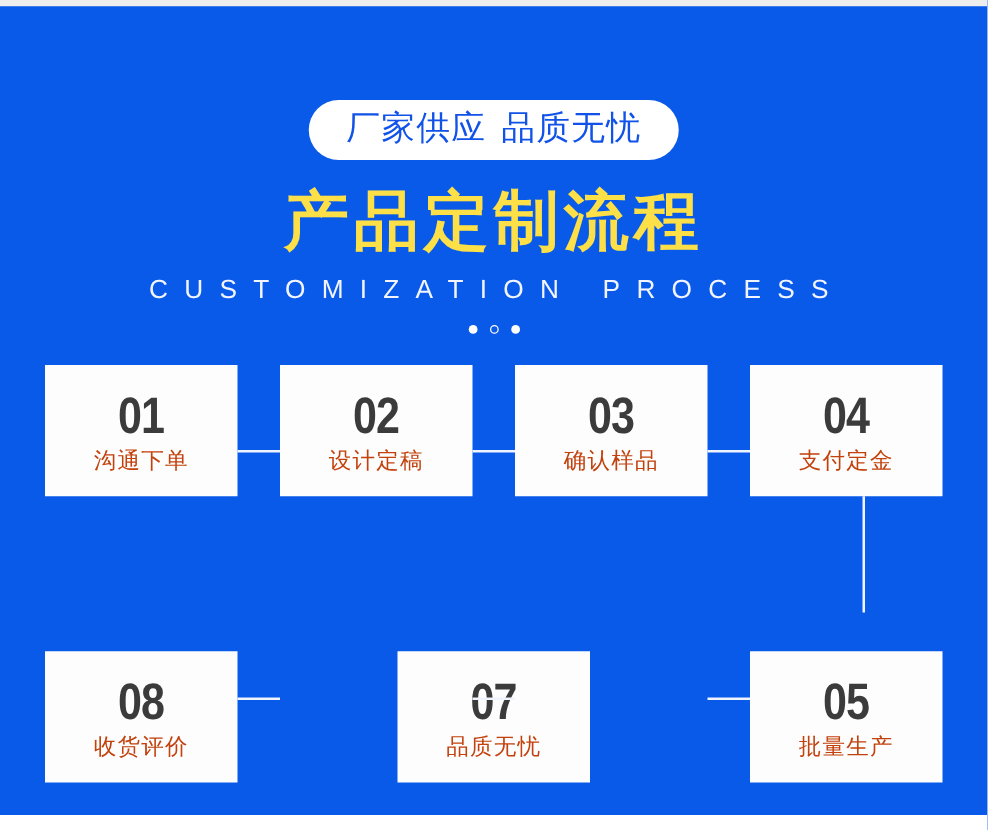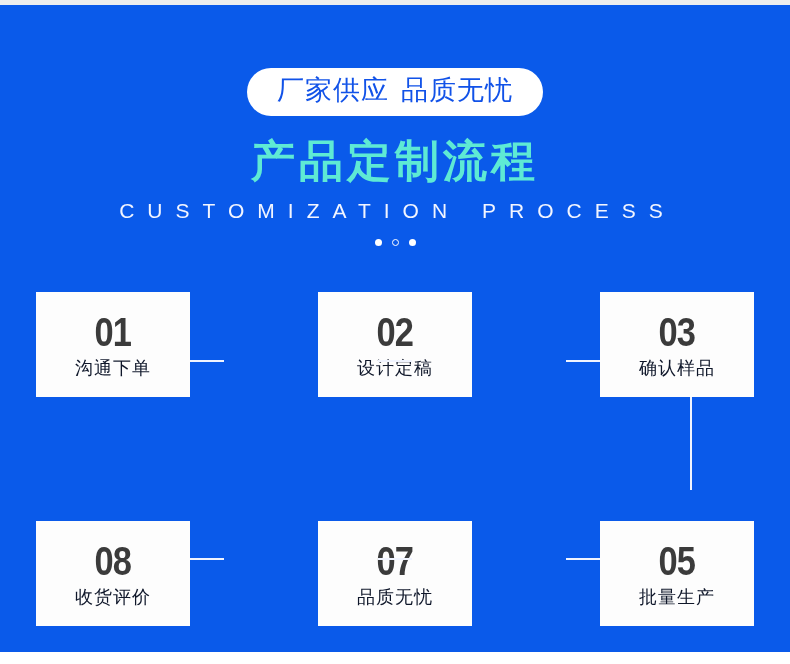--- a/index.html
+++ b/index.html
@@ -33,21 +33,21 @@
     bottom: 0;
     width: 790px;
     height: 12px;
     background: #ffffff;
   }
 
   
   .header {
     position: absolute;
     left: 0;
-    top: 0;
+    top: 12px;
     width: 790px;
     text-align: center;
   }
   .pill {
     display: inline-block;
     margin-top: 68px;
     background: #ffffff;
     color: #1152e8;
     border-radius: 26px;
     padding: 7px 30px 9px 30px;
@@ -56,22 +56,22 @@
     font-weight: 400;
     letter-spacing: 1px;
     white-space: nowrap;
   }
   .pill .gap {
     display: inline-block;
     width: 12px;
   }
   .main-title {
     margin-top: 20px;
-    color: #5eead4;
-    font-size: 44px;
+    color: #fde047;
+    font-size: 52px;
     font-weight: bold;
     letter-spacing: 4px;
     line-height: 1.12;
     white-space: nowrap;
   }
   .sub-title {
     margin-top: 14px;
     color: #f2f5ff;
     font-size: 21px;
     font-weight: 400;
@@ -129,21 +129,21 @@
   .step-num {
     color: #3b3b3b;
     font-size: 41px;
     font-weight: bold;
     line-height: 1;
     letter-spacing: -1px;
     transform: scaleX(0.84);
     margin-bottom: 6px;
   }
   .step-label {
-    color: #0f172a;
+    color: #c2410c;
     font-size: 18px;
     font-weight: 400;
     letter-spacing: 1px;
     line-height: 1;
   }
 
   
   .h-link {
     position: absolute;
     top: 360px;
@@ -205,20 +205,24 @@
     <div class="step">
       <div class="step-num">02</div>
       <div class="step-label">设计定稿</div>
     </div>
 
     <div class="step">
       <div class="step-num">03</div>
       <div class="step-label">确认样品</div>
     </div>
 
+    <div class="step">
+      <div class="step-num">04</div>
+      <div class="step-label">支付定金</div>
+    </div>
 
   </div>
 
   <div class="row" id="row-bottom">
 
     <div class="step">
       <div class="step-num">08</div>
       <div class="step-label">收货评价</div>
     </div>
 

